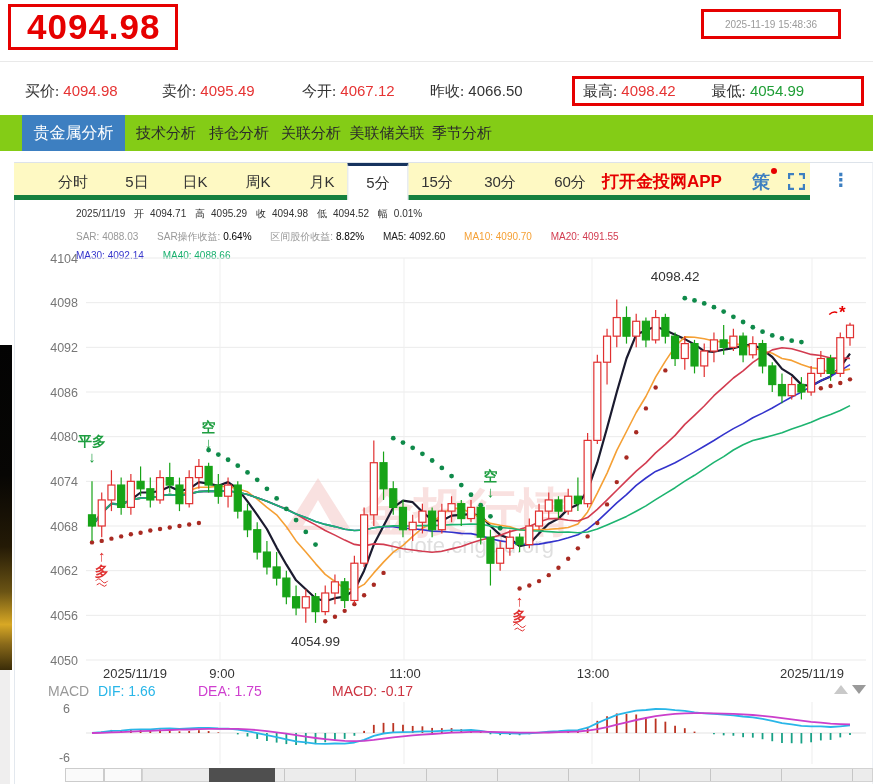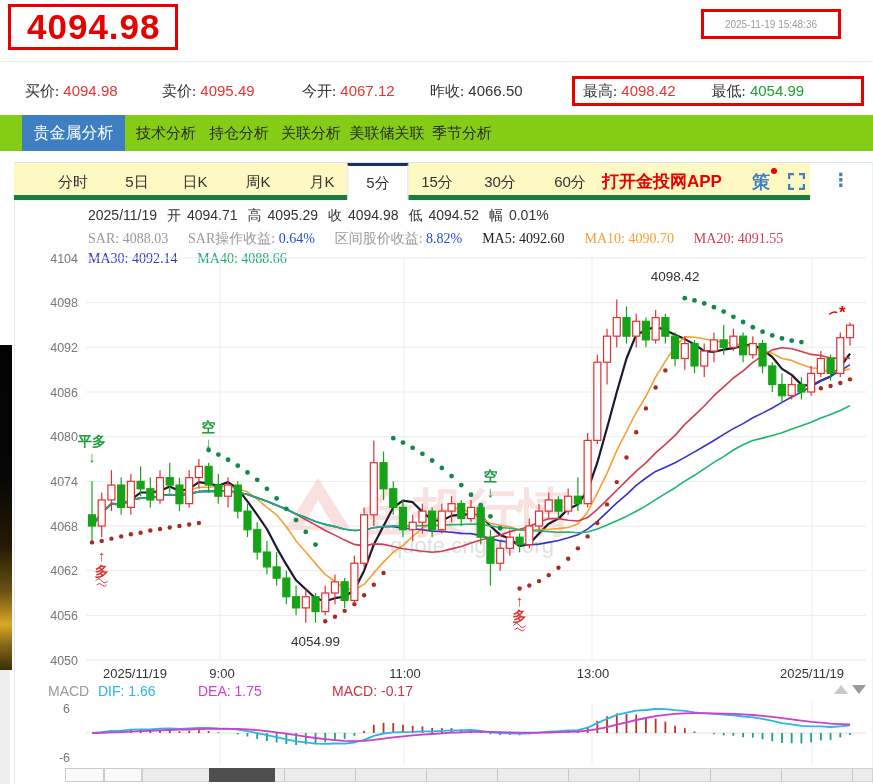--- a/index.html
+++ b/index.html
@@ -32,29 +32,29 @@
   .period-bar { position:absolute; left:14px; top:163px; width:796px; height:37px; background:#fef9c3; border-bottom:5px solid #15803d; }
   .period-item { position:absolute; top:0; height:37px; line-height:37px; transform:translateX(-50%); font-size:15px; color:#333; cursor:pointer; white-space:nowrap; }
   .period-item.active { background:#fff; border-top:3px solid #16335e; border-left:1px solid #dde3ea; border-right:1px solid #dde3ea; line-height:33px; padding:0 18px; }
   .app-link { position:absolute; left:588px; top:7px; font-size:17px; font-weight:bold; color:#e60000; cursor:pointer; white-space:nowrap; }
   .strategy-ic { position:absolute; left:738px; top:7px; font-size:18px; font-weight:bold; color:#3d7fc1; cursor:pointer; }
   .strategy-dot { position:absolute; left:757px; top:5px; width:6px; height:6px; border-radius:50%; background:#e60000; }
   .fs-icon { position:absolute; left:774px; top:10px; width:17px; height:17px; cursor:pointer; }
   .more-ic { position:absolute; left:818px; top:6px; font-size:18px; font-weight:bold; color:#3d7fc1; cursor:pointer; letter-spacing:0; }
 
   
-  .info-line { position:absolute; left:88px; white-space:nowrap; font-size:14px; }
+  .info-line { position:absolute; left:76px; white-space:nowrap; font-size:10px; }
   .il1 { top:207px; color:#333; }
   .il1 span { margin-right:6px; }
   .il2 { top:230px; }
   .il3 { top:250px; }
   .lab-gray { color:#999; } .lab-dark { color:#222; }
-  .c-red { color:#1d4ed8; } .c-orange { color:#f5a035; } .c-crimson { color:#d23c50; }
+  .c-red { color:#000000; } .c-orange { color:#f5a035; } .c-crimson { color:#d23c50; }
   .c-blue { color:#3535cc; } .c-green2 { color:#18b06e; }
-  .seg { margin-right:16px;font-family:Liberation Serif, serif; }
+  .seg { margin-right:16px; }
 
   svg.chart { position:absolute; left:0; display:block; }
   #main-chart { top:248px; }
   #macd-chart { top:700px; }
 
   
   .xaxis { position:absolute; left:0; top:666px; width:873px; height:18px; font-size:13px; color:#333; }
   .x-lab { position:absolute; transform:translateX(-50%); white-space:nowrap; }
 
   

